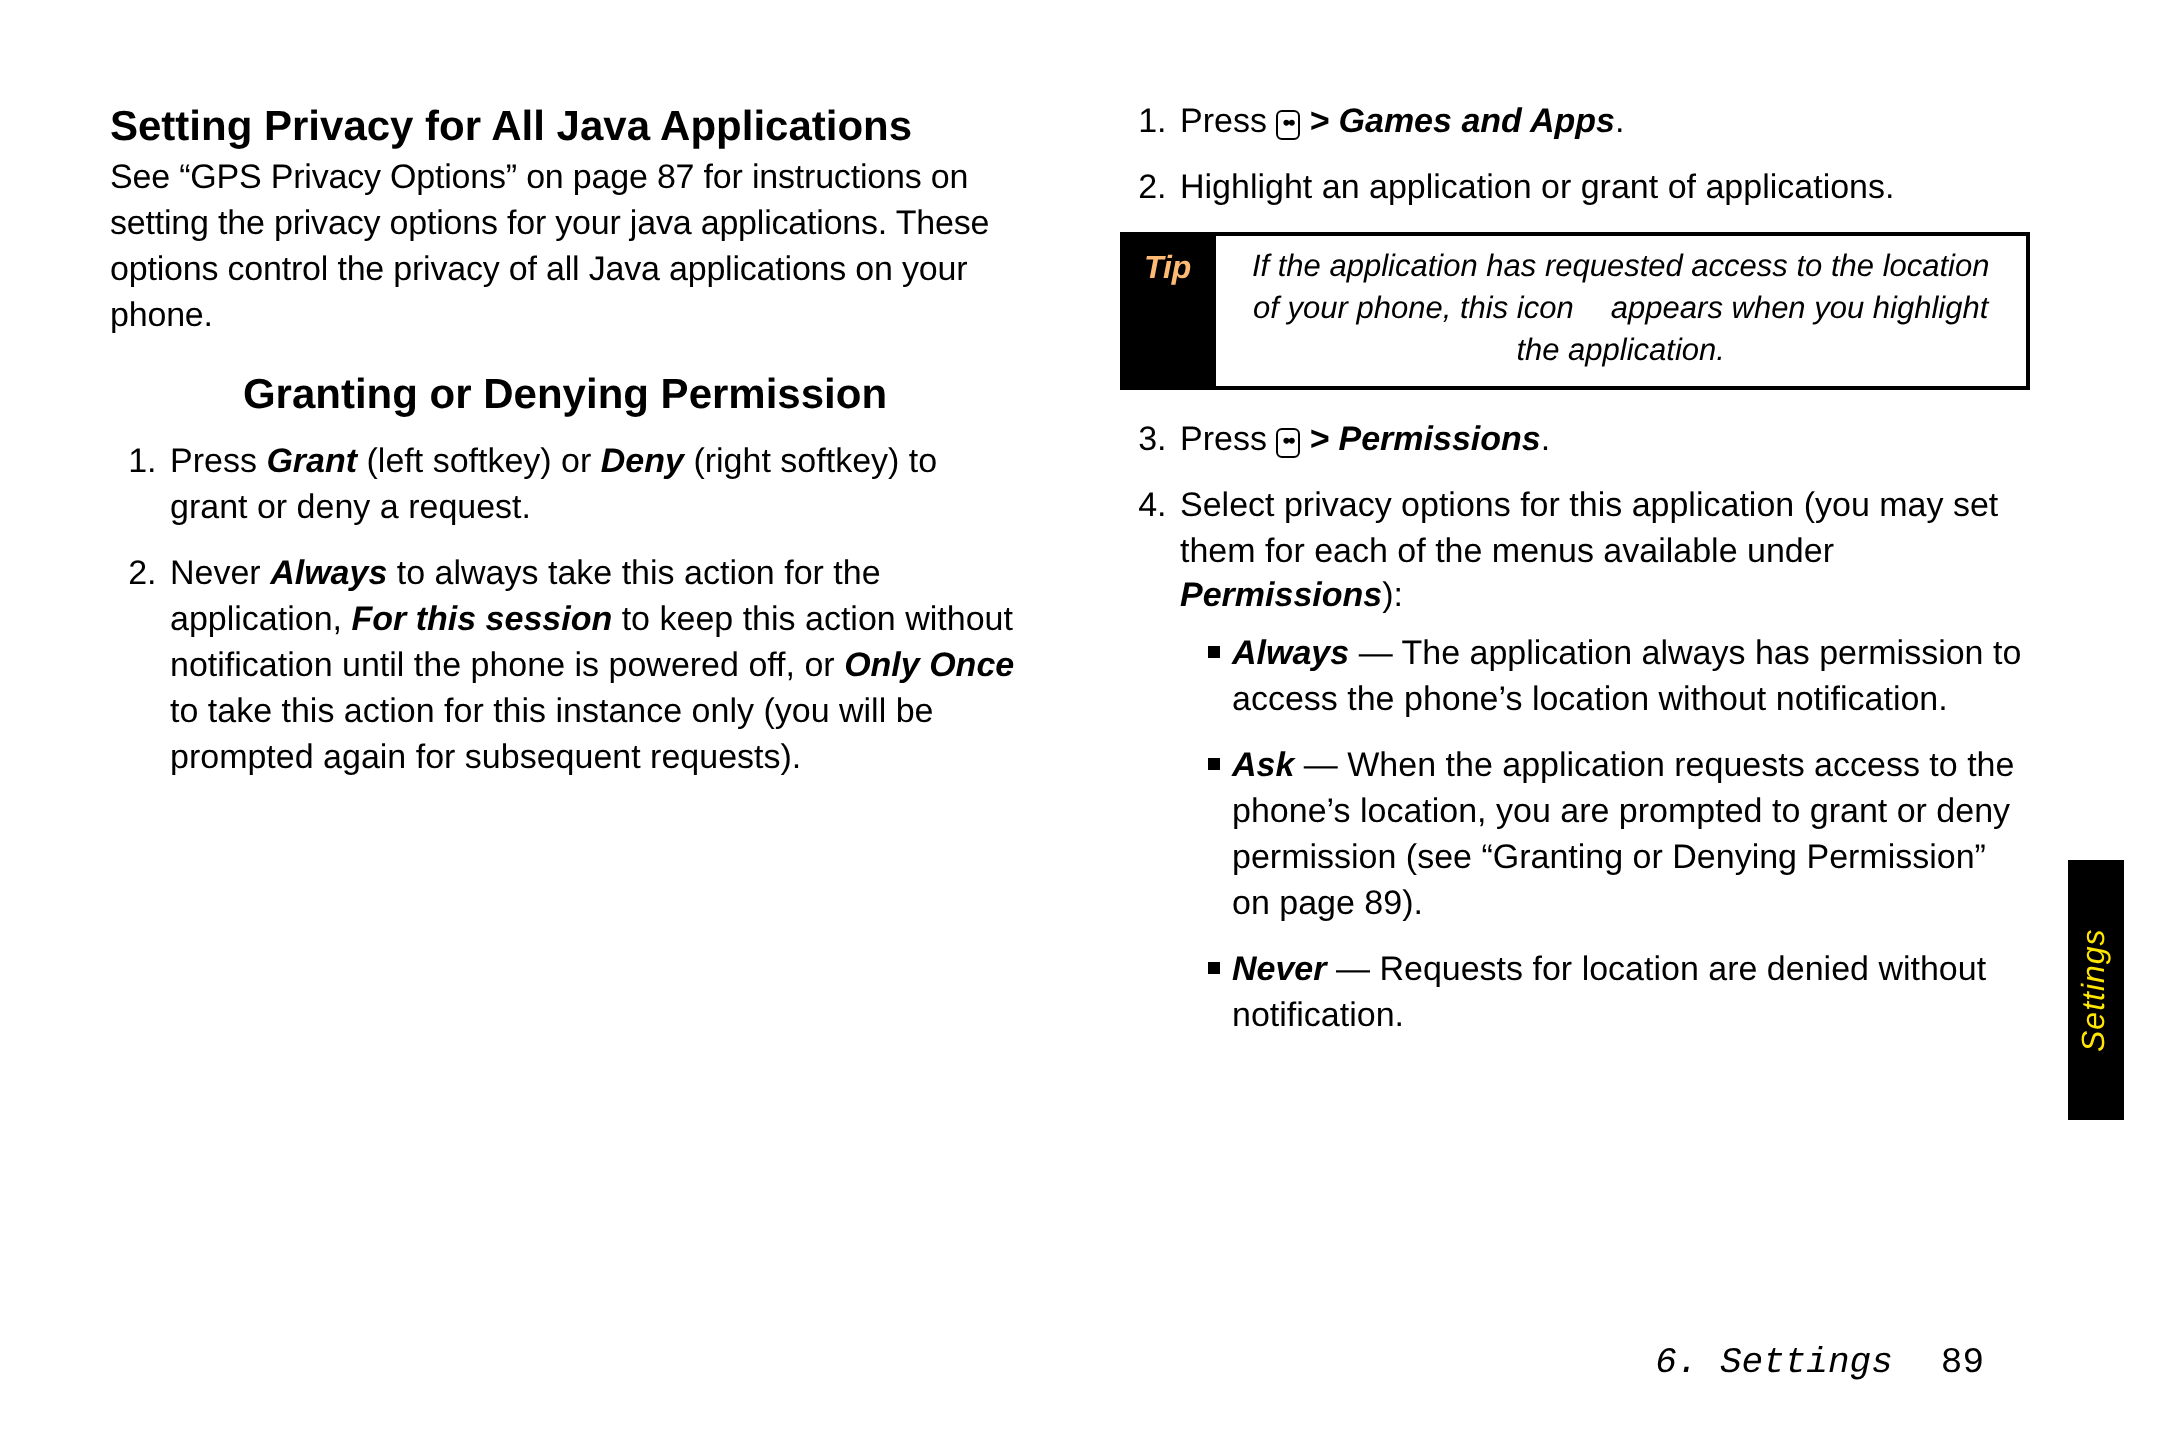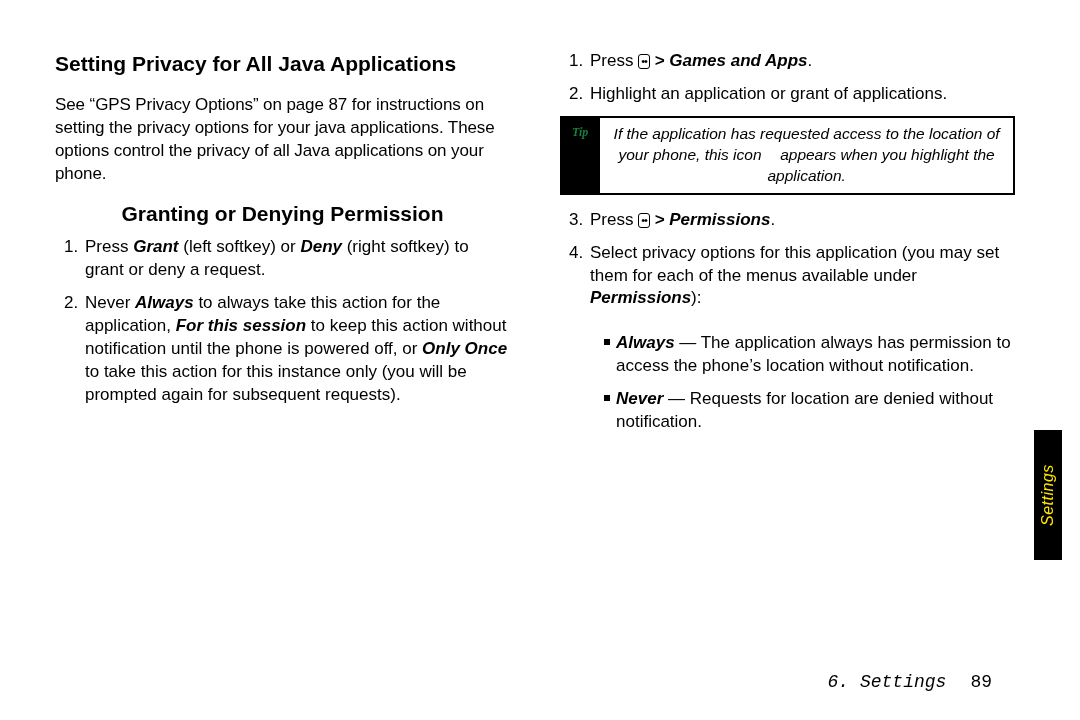--- a/index.html
+++ b/index.html
@@ -25,21 +25,21 @@
   .col {
     flex: 1;
     font-size: 17px;
     line-height: 1.35;
   }
   .h {
     font-family: "Arial Narrow", Arial, sans-serif;
     font-stretch: condensed;
     font-weight: bold;
     font-size: 21px;
-    margin: 0 0 16px 0;
+    margin: 0 0 0 0;
   }
   .h2 {
     font-family: "Arial Narrow", Arial, sans-serif;
     font-stretch: condensed;
     font-weight: bold;
     font-size: 21px;
     margin: 14px 0 8px 0;
     text-align: center;
   }
   p { margin: 0 0 10px 0; letter-spacing: -0.1px; }
@@ -48,45 +48,45 @@
     font-style: italic;
     margin: 4px 0 8px 0;
     font-family: "Arial Narrow", Arial, sans-serif;
     font-stretch: condensed;
     font-size: 17px;
   }
   ol { margin: 0; padding-left: 28px; }
   ol > li { margin-bottom: 10px; padding-left: 2px; }
   ol > li::marker { font-weight: normal; }
   .bi { font-weight: bold; font-style: italic; font-family: "Arial Narrow", Arial, sans-serif; font-stretch: condensed; }
-  ul.opts { list-style: none; margin: 22px 0 0 0; padding-left: 14px; }
+  ul.opts { list-style: none; margin: 6px 0 0 0; padding-left: 14px; }
   ul.opts > li { position: relative; margin-bottom: 10px; padding-left: 12px; }
   ul.opts > li::before {
     content: "";
     position: absolute;
     left: 0; top: 7px;
     width: 6px; height: 6px;
     background: #000;
   }
   .tipbox {
     border: 2px solid #000;
     display: flex;
     margin: 10px 0 14px 0;
   }
   .tip-label {
     background: #000;
-    color: #15803d;
+    color: #fdba74;
     font-weight: bold;
     font-style: italic;
-    font-family: Liberation Serif, serif;
+    font-family: Liberation Sans, sans-serif;
     font-stretch: condensed;
     padding: 6px 12px 6px 10px;
     display: flex;
     align-items: flex-start;
-    font-size: 12px;
+    font-size: 16px;
   }
   .tip-body {
     font-style: italic;
     font-family: "Arial Narrow", Arial, sans-serif;
     font-stretch: condensed;
     font-size: 15.5px;
     padding: 6px 10px;
     line-height: 1.35;
     text-align: center;
   }
@@ -178,20 +178,21 @@
     </div>
 
     <ol start="3">
       <li>
         <span>Press </span><span class="key-icon">••</span><span class="bi"> &gt; </span><span class="bi">Permissions</span><span>.</span>
       </li>
       <li>
         <span>Select privacy options for this application (you may set them for each of the menus available under </span><span class="bi">Permissions</span><span>):</span>
         <ul class="opts">
           <li><span class="bi">Always</span><span> — The application always has permission to access the phone’s location without notification.</span></li>
+          <li><span class="bi">Ask</span><span> — When the application requests access to the phone’s location, you are prompted to grant or deny permission (see “Granting or Denying Permission” on page 89).</span></li>
           <li><span class="bi">Never</span><span> — Requests for location are denied without notification.</span></li>
         </ul>
       </li>
     </ol>
   </div>
 
 </div>
 
 <div class="footer">
   <span>6. Settings</span><span class="num">89</span>

